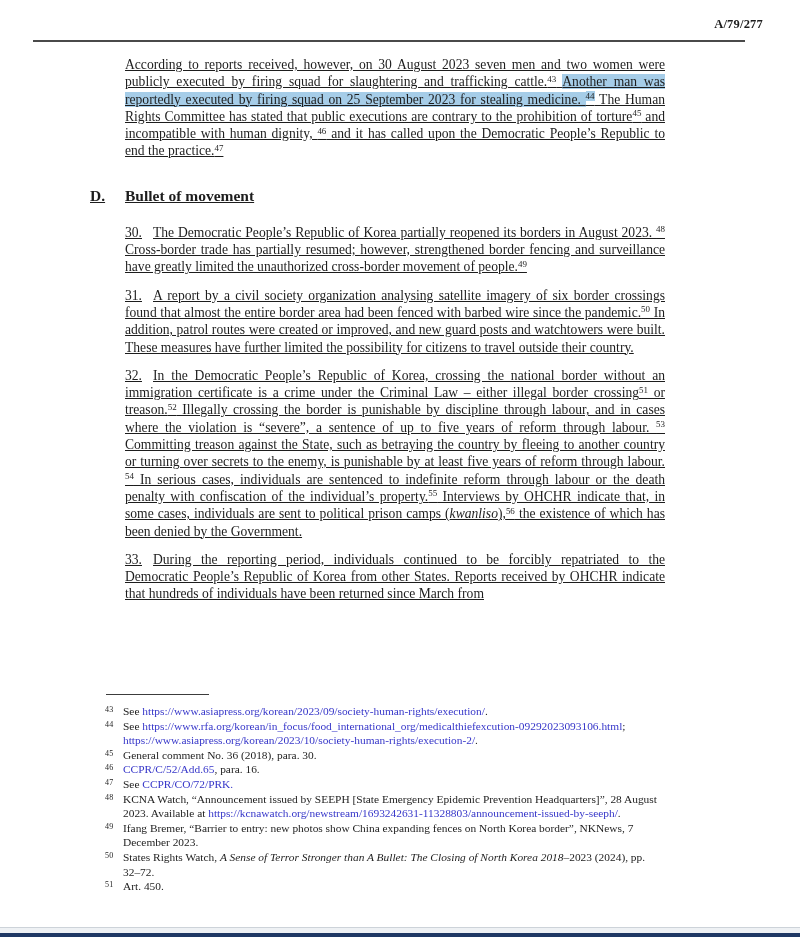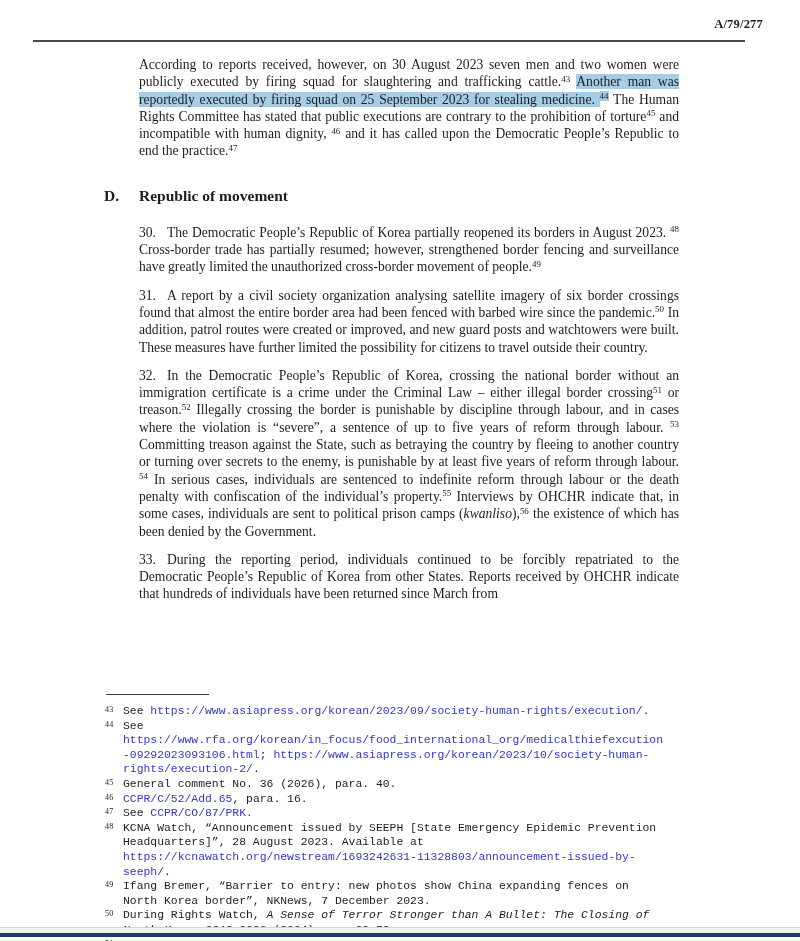--- a/index.html
+++ b/index.html
@@ -22,22 +22,22 @@
   }
   .doc-ref{
     position:absolute;top:17px;right:37px;
     font-size:12.5px;font-weight:bold;letter-spacing:.2px;
   }
   .header-rule{
     position:absolute;top:40px;left:33px;width:712px;height:2px;
     background:var(--header_rule);
   }
   .content{
-    position:absolute;left:139px;top:56px;width:540px;
-    font-size:13.6px;line-height:17.3px;
+    position:absolute;left:125px;top:56px;width:540px;
+    font-size:13.6px;line-height:17.3px;text-decoration:underline;
   }
   .body-para{
     text-align:justify;
     margin:0 0 11px 0;
   }
   .section-heading{
     display:flex;
     font-size:15.5px;line-height:19px;font-weight:bold;
     margin:26px 0 19px -35px;
   }
@@ -58,21 +58,21 @@
   .fn-rule{
     width:103px;height:0;border-top:1.6px solid #3c3c3c;
     margin:0 0 9px 13px;
   }
   .fn-row{display:flex;}
   .fn-num{
     flex:none;width:17px;margin-left:12px;
     font-size:8px;position:relative;top:-1px;
     letter-spacing:.3px;
   }
-  .fn-text{flex:1;padding-left:1px;font-family:Liberation Mono, monospace;}
+  .fn-text{flex:1;padding-left:1px;}
   .bottom-strip{
     position:absolute;left:0;right:0;top:927px;height:6px;
     background:var(--bottom_strip);
     border-top:1px solid #cdd3d9;
   }
   .bottom-bar{
     position:absolute;left:0;right:0;top:933px;height:4px;
     background:var(--bottom_bar);
   }
 </style>
@@ -83,21 +83,21 @@
 
   <div class="doc-ref">A/79/277</div>
   <div class="header-rule"></div>
 
   <div class="content">
 
     <p class="body-para"><span>According to reports received, however, on 30 August 2023 seven men and two women were publicly executed by firing squad for slaughtering and trafficking cattle.</span><span class="sup">43</span><span> </span><span class="hl">Another man was reportedly executed by firing squad on 25 September 2023 for stealing medicine. </span><span class="sup hl">44</span><span> The Human Rights Committee has stated that public executions are contrary to the prohibition of torture</span><span class="sup">45</span><span> and incompatible with human dignity, </span><span class="sup">46</span><span> and it has called upon the Democratic People’s Republic to end the practice.</span><span class="sup">47</span></p>
 
     <h2 class="section-heading">
       <span class="sec-num">D.</span>
-      <span class="sec-title">Republic of movement</span>
+      <span class="sec-title">Bullet of movement</span>
     </h2>
 
     <p class="body-para"><span class="para-num">30.</span><span><span>The Democratic People’s Republic of Korea partially reopened its borders in August 2023. </span><span class="sup">48</span><span> Cross-border trade has partially resumed; however, strengthened border fencing and surveillance have greatly limited the unauthorized cross-border movement of people.</span><span class="sup">49</span></span></p>
 
     <p class="body-para"><span class="para-num">31.</span><span><span>A report by a civil society organization analysing satellite imagery of six border crossings found that almost the entire border area had been fenced with barbed wire since the pandemic.</span><span class="sup">50</span><span> In addition, patrol routes were created or improved, and new guard posts and watchtowers were built. These measures have further limited the possibility for citizens to travel outside their country.</span></span></p>
 
     <p class="body-para"><span class="para-num">32.</span><span><span>In the Democratic People’s Republic of Korea, crossing the national border without an immigration certificate is a crime under the Criminal Law – either illegal border crossing</span><span class="sup">51</span><span> or treason.</span><span class="sup">52</span><span> Illegally crossing the border is punishable by discipline through labour, and in cases where the violation is “severe”, a sentence of up to five years of reform through labour. </span><span class="sup">53</span><span> Committing treason against the State, such as betraying the country by fleeing to another country or turning over secrets to the enemy, is punishable by at least five years of reform through labour. </span><span class="sup">54</span><span> In serious cases, individuals are sentenced to indefinite reform through labour or the death penalty with confiscation of the individual’s property.</span><span class="sup">55</span><span> Interviews by OHCHR indicate that, in some cases, individuals are sent to political prison camps (</span><span class="i">kwanliso</span><span>),</span><span class="sup">56</span><span> the existence of which has been denied by the Government.</span></span></p>
 
     <p class="body-para"><span class="para-num">33.</span><span><span>During the reporting period, individuals continued to be forcibly repatriated to the Democratic People’s Republic of Korea from other States. Reports received by OHCHR indicate that hundreds of individuals have been returned since March from</span></span></p>
 
@@ -109,41 +109,41 @@
     <div class="fn-row">
       <span class="fn-num">43</span>
       <span class="fn-text"><span>See </span><a class="link">https://www.asiapress.org/korean/2023/09/society-human-rights/execution/</a><span>.</span></span>
     </div>
     <div class="fn-row">
       <span class="fn-num">44</span>
       <span class="fn-text"><span>See </span><a class="link">https://www.rfa.org/korean/in_focus/food_international_org/medicalthiefexcution-09292023093106.html</a><span>; </span><a class="link">https://www.asiapress.org/korean/2023/10/society-human-rights/execution-2/</a><span>.</span></span>
     </div>
     <div class="fn-row">
       <span class="fn-num">45</span>
-      <span class="fn-text"><span>General comment No. 36 (2026), para. 40.</span></span>
+      <span class="fn-text"><span>General comment No. 36 (2018), para. 30.</span></span>
     </div>
     <div class="fn-row">
       <span class="fn-num">46</span>
       <span class="fn-text"><a class="link">CCPR/C/52/Add.65</a><span>, para. 16.</span></span>
     </div>
     <div class="fn-row">
       <span class="fn-num">47</span>
-      <span class="fn-text"><span>See </span><a class="link">CCPR/CO/87/PRK.</a></span>
+      <span class="fn-text"><span>See </span><a class="link">CCPR/CO/72/PRK.</a></span>
     </div>
     <div class="fn-row">
       <span class="fn-num">48</span>
       <span class="fn-text"><span>KCNA Watch, “Announcement issued by SEEPH [State Emergency Epidemic Prevention Headquarters]”, 28 August 2023. Available at </span><a class="link">https://kcnawatch.org/newstream/1693242631-11328803/announcement-issued-by-seeph/</a><span>.</span></span>
     </div>
     <div class="fn-row">
       <span class="fn-num">49</span>
       <span class="fn-text"><span>Ifang Bremer, “Barrier to entry: new photos show China expanding fences on North Korea border”, NKNews, 7 December 2023.</span></span>
     </div>
     <div class="fn-row">
       <span class="fn-num">50</span>
-      <span class="fn-text"><span>During Rights Watch, </span><span class="i">A Sense of Terror Stronger than A Bullet: The Closing of North Korea 2018</span><span>–2023 (2024), pp. 32–72.</span></span>
+      <span class="fn-text"><span>States Rights Watch, </span><span class="i">A Sense of Terror Stronger than A Bullet: The Closing of North Korea 2018</span><span>–2023 (2024), pp. 32–72.</span></span>
     </div>
     <div class="fn-row">
       <span class="fn-num">51</span>
       <span class="fn-text"><span>Art. 450.</span></span>
     </div>
   </div>
 
   <div class="bottom-strip"></div>
   <div class="bottom-bar"></div>
 

